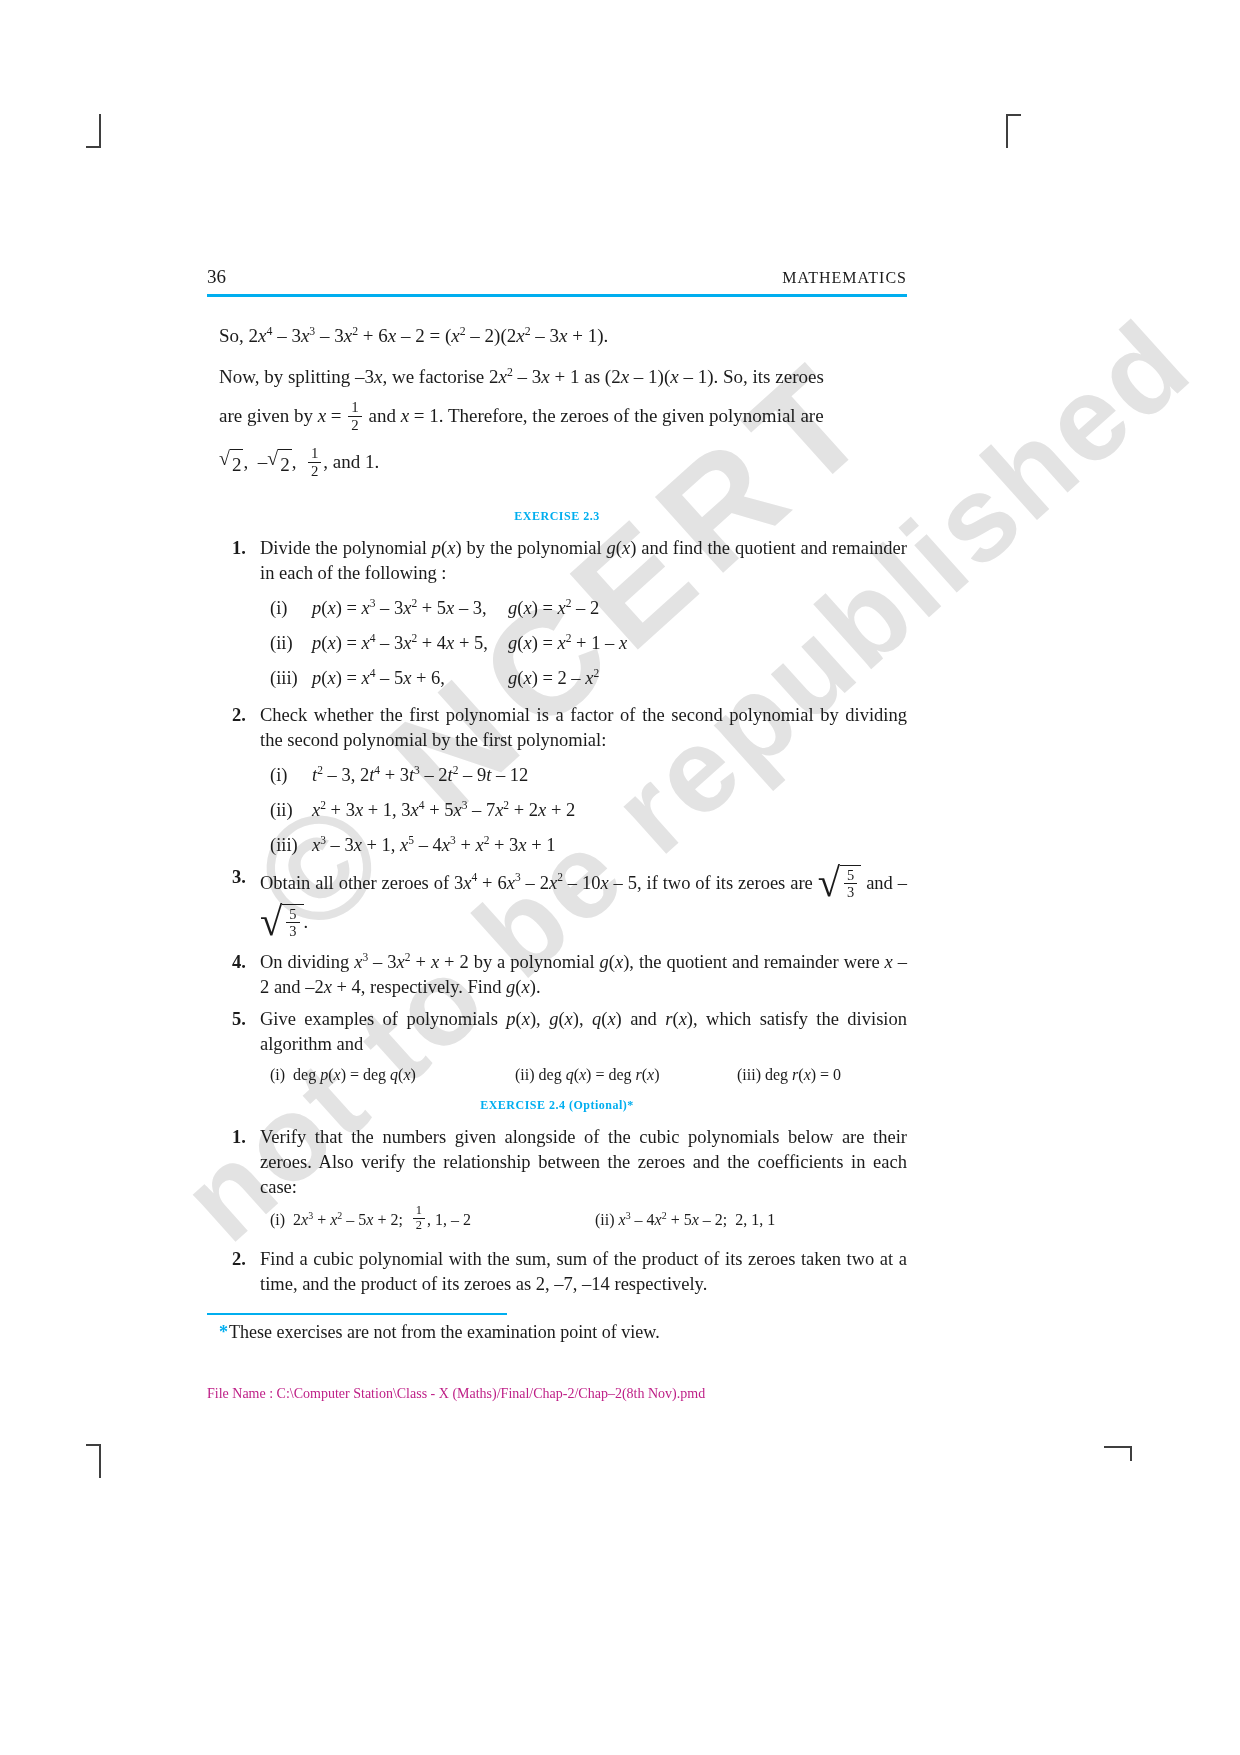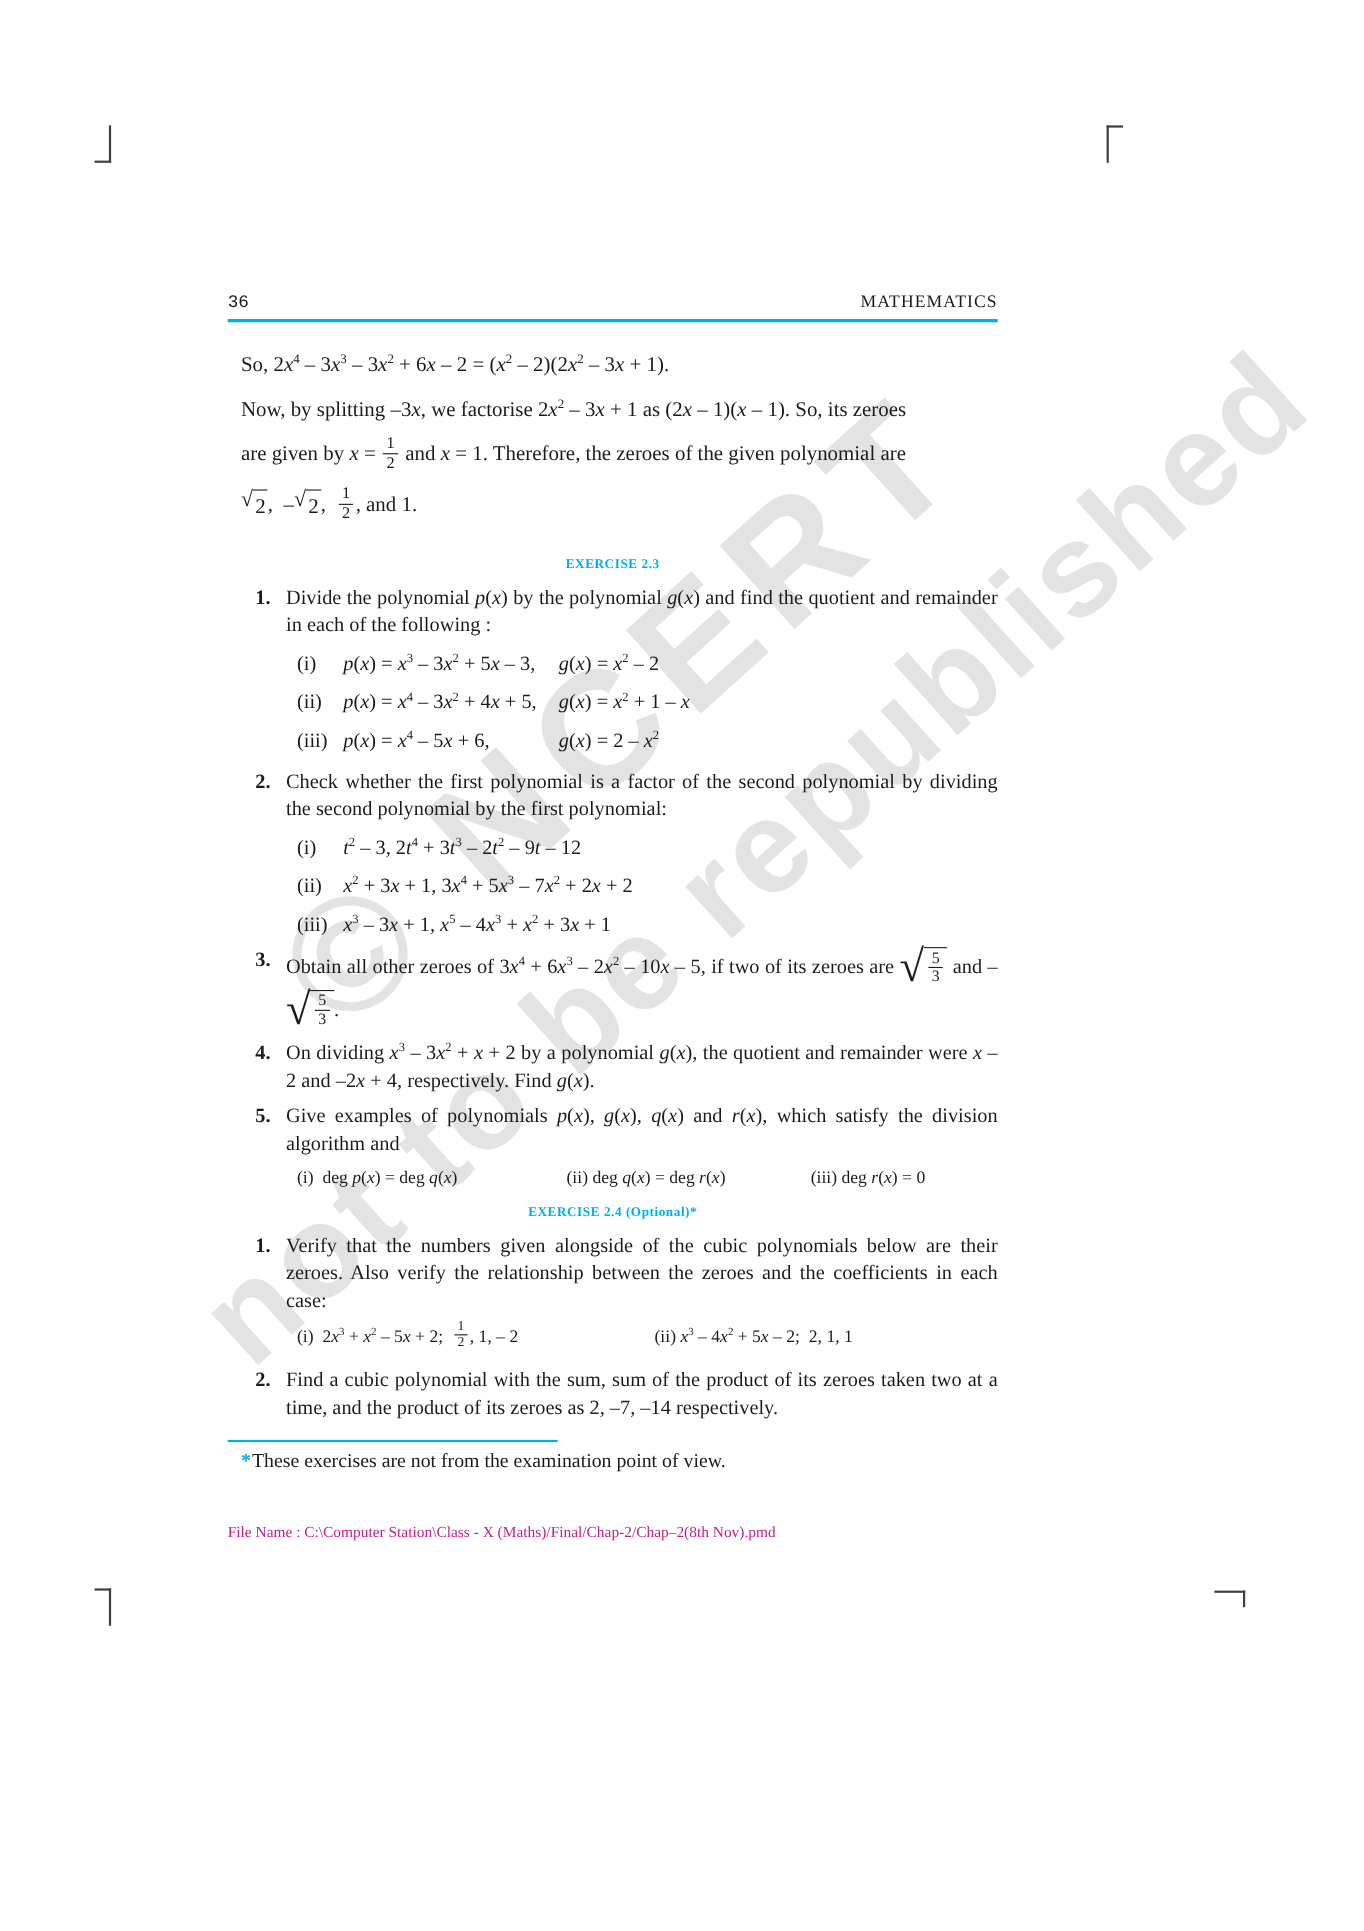--- a/index.html
+++ b/index.html
@@ -16,21 +16,21 @@
   
   .watermark{position:absolute;left:-170px;top:540px;width:1580px;transform:rotate(-42deg);
              z-index:1;text-align:center;color:var(--watermark,#e3e3e3);
              font-family:"Liberation Sans",sans-serif;font-weight:600;pointer-events:none;}
   .wm-line1{font-size:148px;letter-spacing:16px;white-space:nowrap;}
   .wm-line2{font-size:120px;letter-spacing:4px;white-space:nowrap;margin-top:26px;}
 
   .content{position:absolute;left:207px;top:266px;width:700px;z-index:2;}
 
   .pagehead{display:flex;justify-content:space-between;align-items:baseline;}
-  .pn{font-size:16px;font-family:Liberation Mono, monospace;}
+  .pn{font-size:19px;}
   .rh{font-size:16px;letter-spacing:1px;}
   .hrule{height:3px;background:var(--accent,#00AEEF);margin-top:6px;}
 
   p{margin:12px;}
   .body{font-size:19px;line-height:25px;}
   .p1{margin-top:26px;}
   .p2{margin-top:16px;}
   .p3{margin-top:8px;line-height:30px;}
   .p4{margin-top:6px;line-height:30px;}
 

